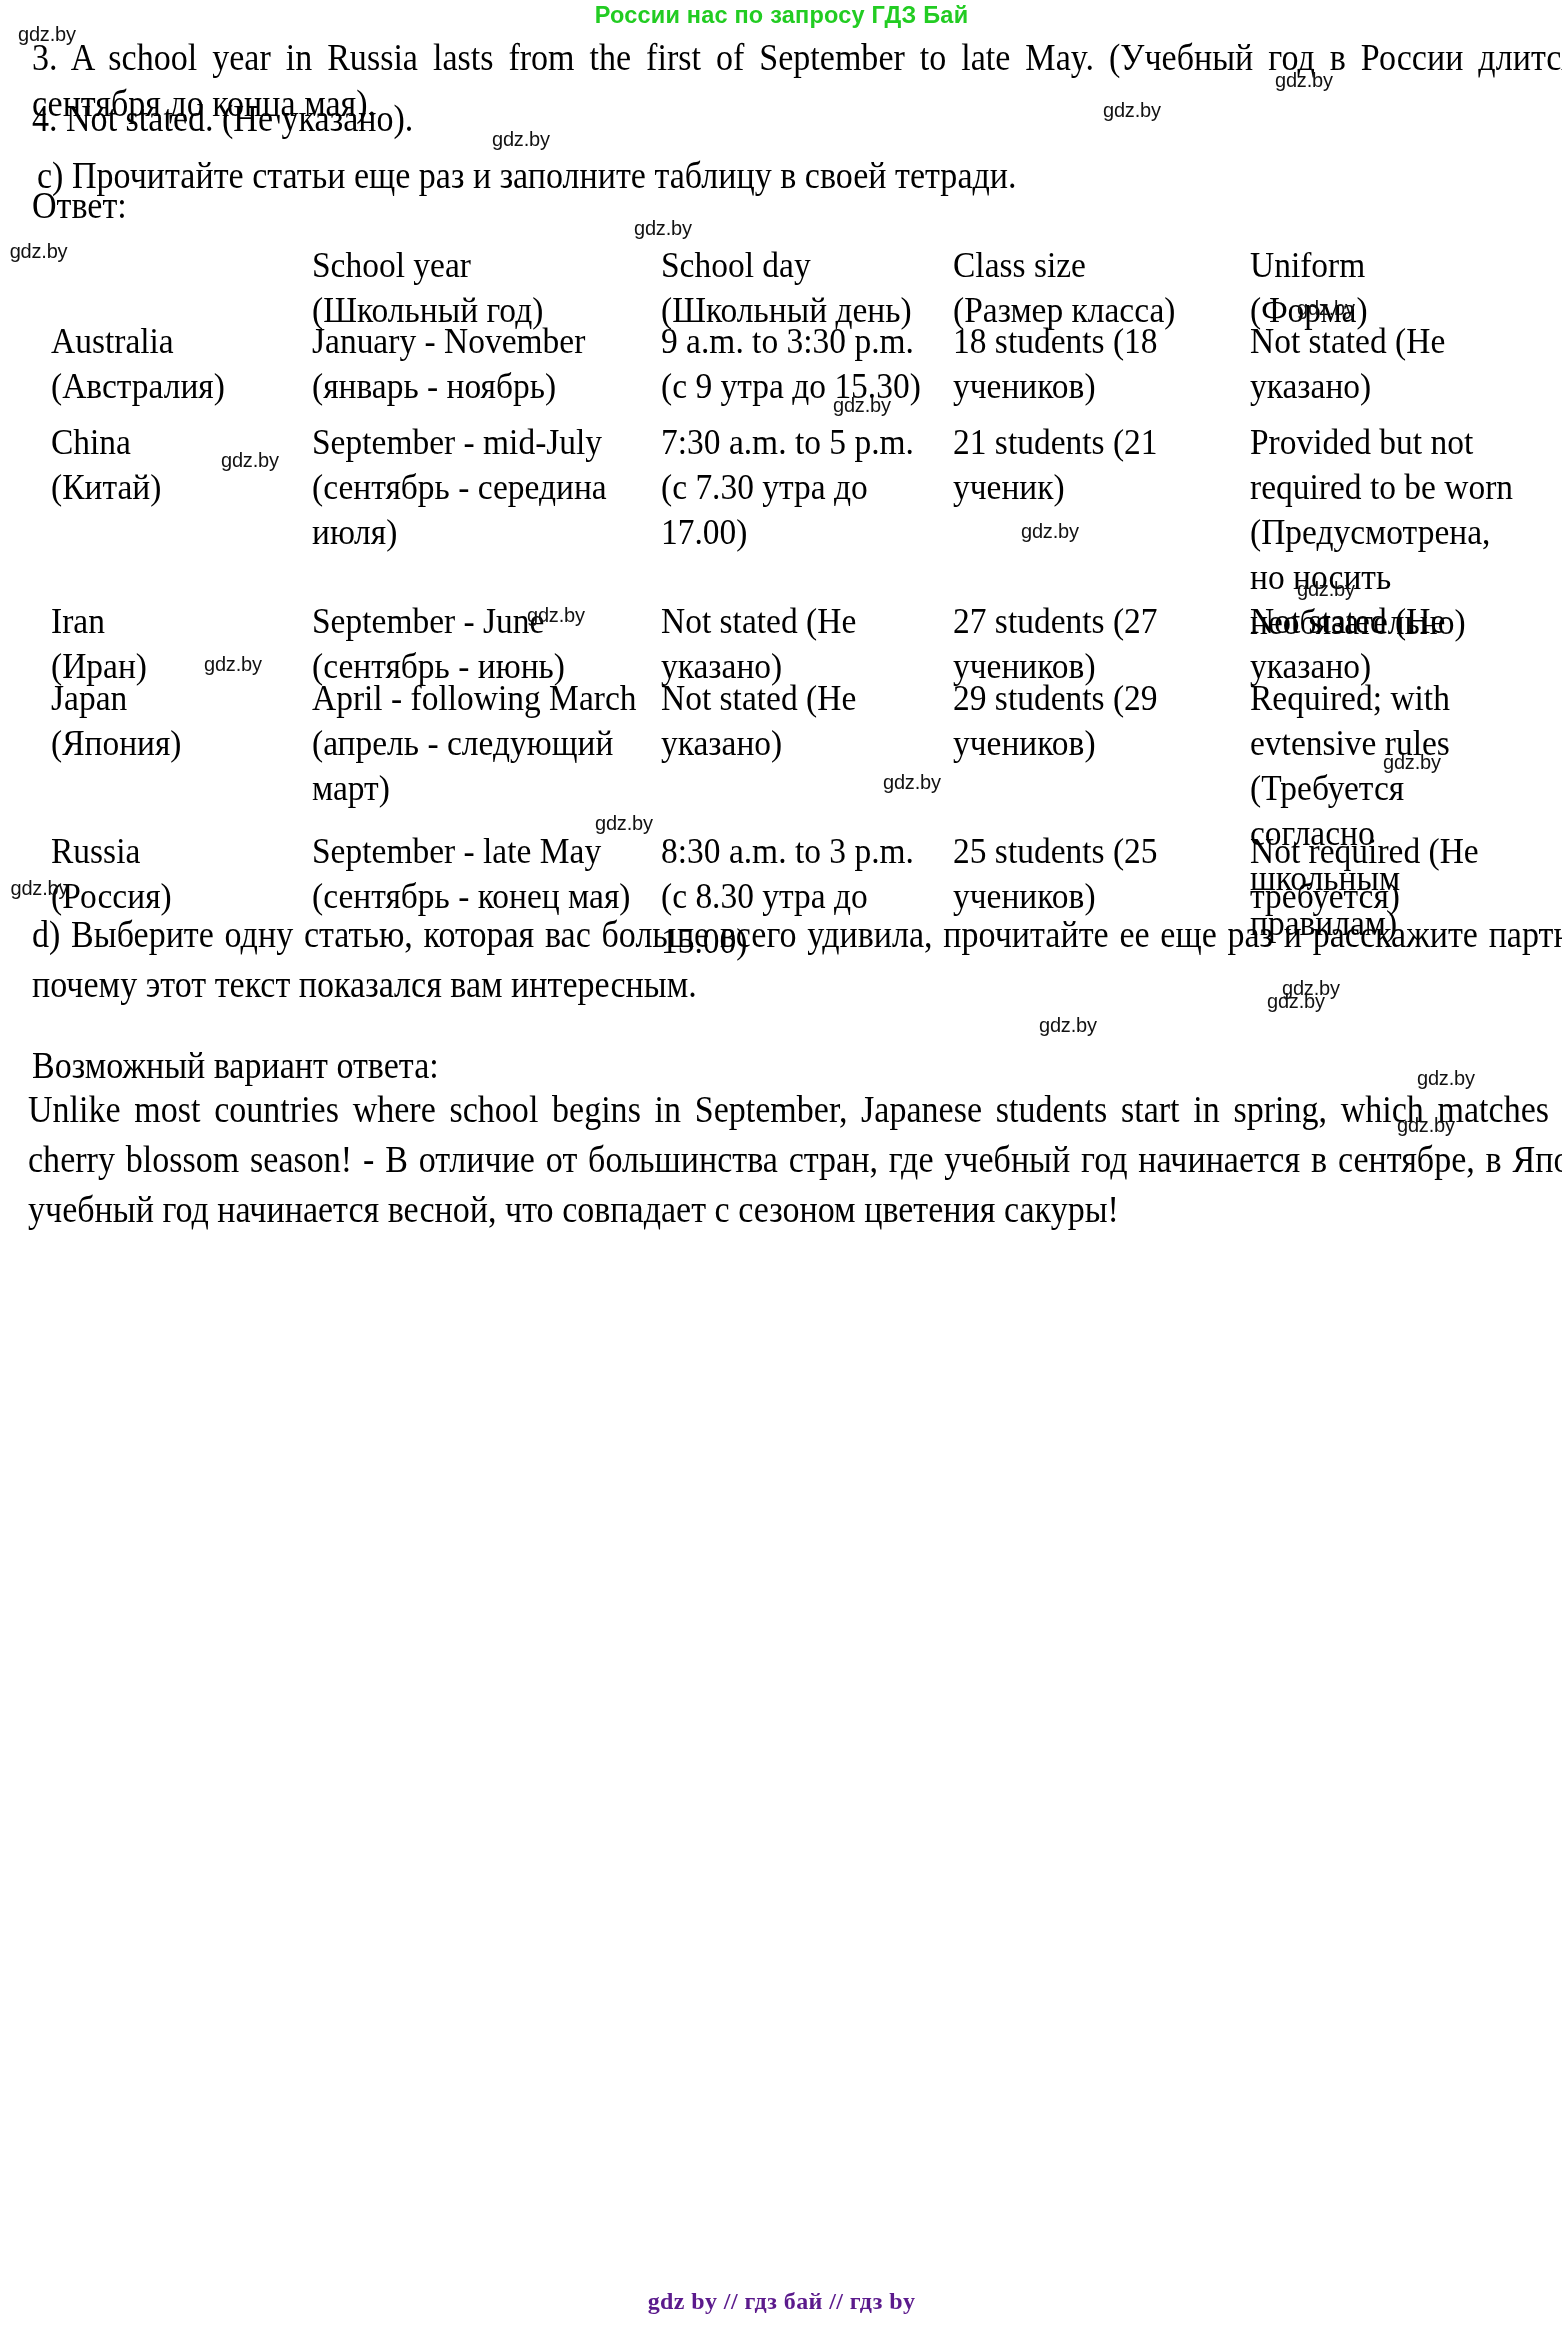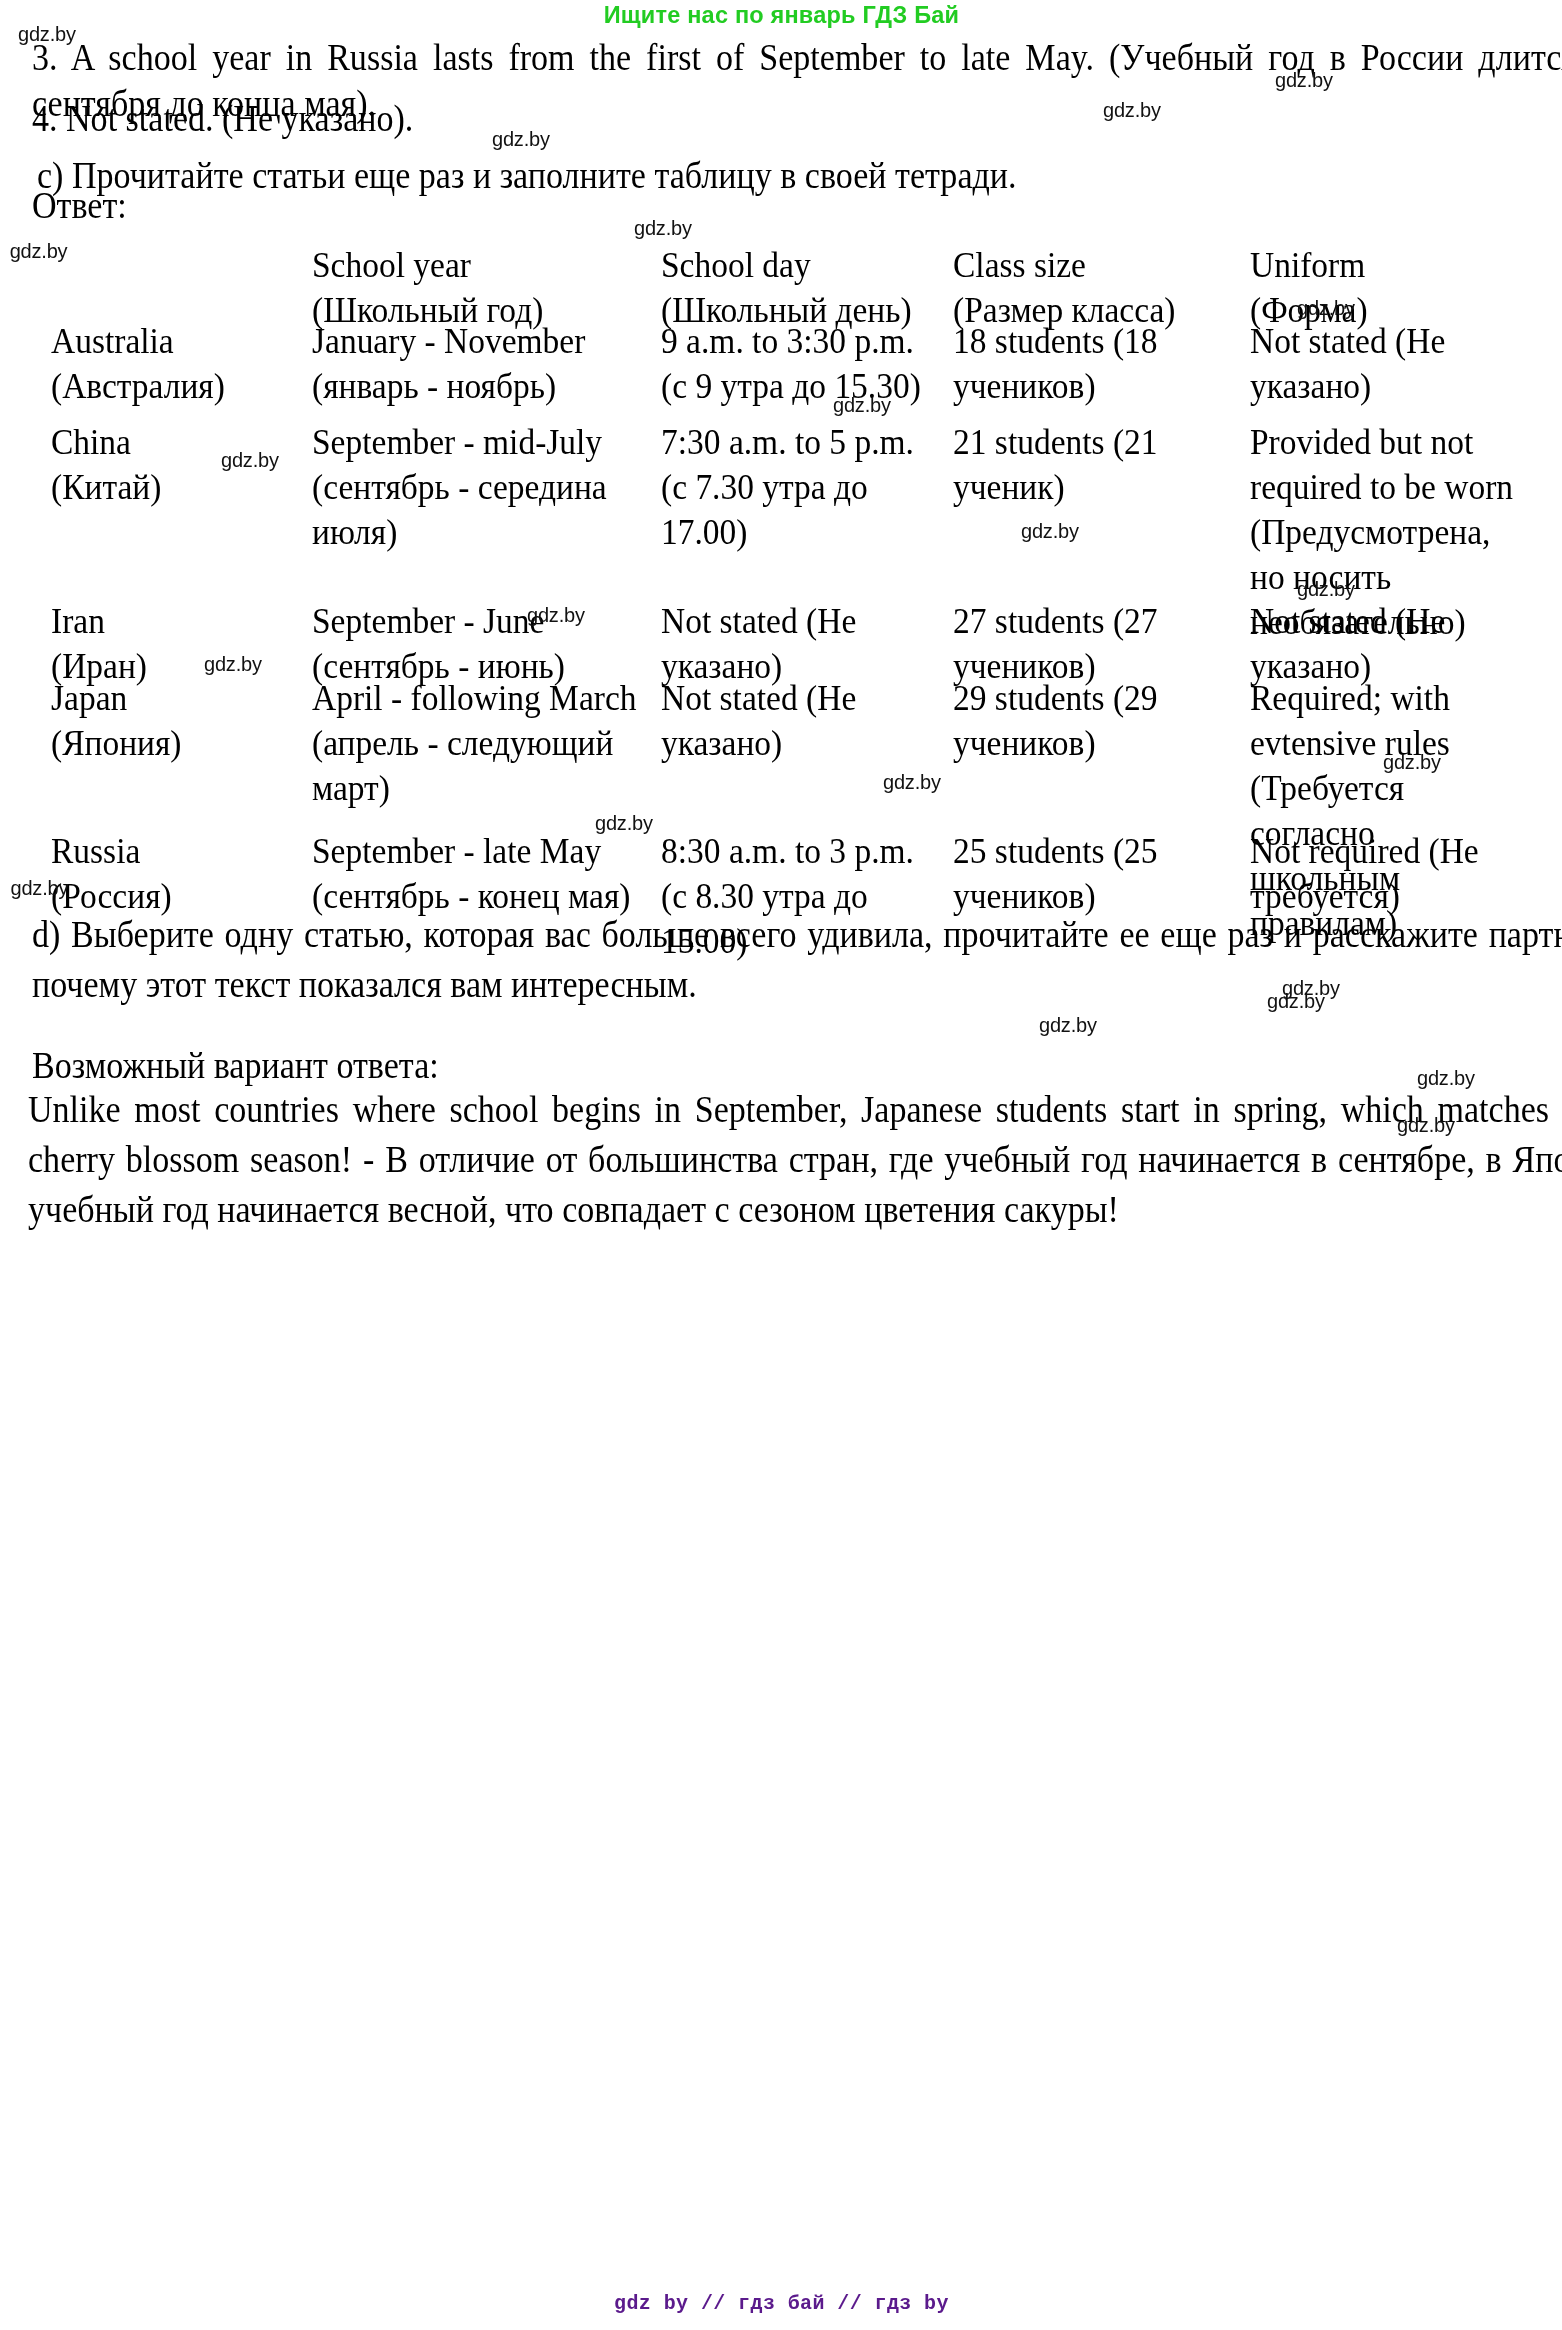--- a/index.html
+++ b/index.html
@@ -34,22 +34,22 @@
     letter-spacing: 0.2px;
   }
 
   
   .footer {
     position: absolute;
     bottom: 14.6px;
     left: 0;
     width: 1563px;
     text-align: center;
-    font-family: Liberation Mono, monospace;
-    font-size: 20px;
+    font-family: Liberation Serif, serif;
+    font-size: 24px;
     font-weight: 600;
     letter-spacing: 0.4px;
   }
 
   
   .wm {
     position: absolute;
     font-family: "Liberation Sans", "DejaVu Sans", sans-serif;
     font-size: 20px;
     color: #121212;
@@ -89,21 +89,21 @@
   .col-year     { left: 312px;  width: 349px; }
   .col-day      { left: 661px;  width: 280px; }
   .col-size     { left: 953px; width: 300px; }
   .col-uniform  { left: 1250px; width: 304px; }
 </style>
 </head>
 <body>
 
 <div class="page">
 
-  <div class="banner" style="color: rgb(34, 204, 34);">Ищите нас по январь ГДЗ Бай</div>
+  <div class="banner" style="color: rgb(34, 204, 34);">России нас по запросу ГДЗ Бай</div>
 
   <div class="txt justified" style="left:32px; top:35px; width:1712px;">3. A school year in Russia lasts from the first of September to late May. (Учебный год в России длится с сентября до конца мая).</div>
 
   <div class="txt" style="left:32px; top:96px; width:1136px;">4. Not stated. (Не указано).</div>
 
   <div class="txt" style="left:37px; top:153px; width:1298px;">c) Прочитайте статьи еще раз и заполните таблицу в своей тетради.</div>
 
   <div class="txt" style="left:32px; top:183px; width:487px;">Ответ:</div>
 
   <div class="tbl-cell col-year" style="top:243px;">School year

